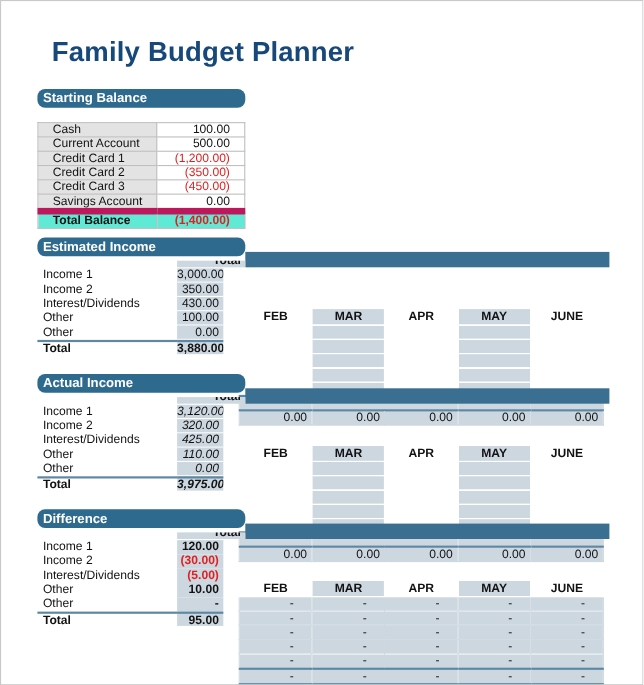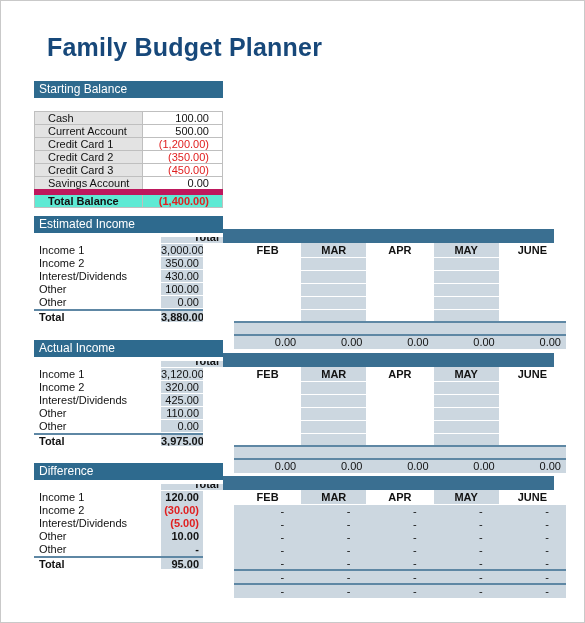--- a/index.html
+++ b/index.html
@@ -42,26 +42,27 @@
 
   
   .section-bar {
     position: absolute;
     left: 33px;
     width: 189px;
     height: 17px;
     background: #2e6a8e;
     color: #ffffff;
     font-size: 12px;
-    font-weight: normal;
+    font-weight: bold;
     line-height: 17px;
     padding-left: 5px;
     box-sizing: border-box;
     white-space: nowrap;
     overflow: hidden;
+    border-radius: 7px;
   }
 
   
   .month-bar {
     position: absolute;
     left: 222px;
     width: 331px;
     height: 14px;
     background: #3a6f91;
   }
@@ -159,26 +160,27 @@
     line-height: 11px;
     text-align: right;
     padding-right: 4px;
     color: #121212;
     margin-top: -5px;
   }
 
   
   .months {
     position: absolute;
-    left: 233px;
+    left: 216px;
     width: 331px;
     border-collapse: collapse;
     table-layout: fixed;
     font-size: 11px;
     color: #121212;
+    margin-top: 38px;
   }
   .months td, .months th {
     width: 66.2px;
     height: 13px;
     padding: 0 4px 0 0;
     margin: 0;
     text-align: right;
     border: 1px solid #ffffff;
     box-sizing: border-box;
     line-height: 12px;
@@ -344,21 +346,21 @@
       <span>Total</span>
     </div>
     <div class="lbl-col" style="top:367px;" id="ai-labels">
         <div class="r">Income 1</div>
         <div class="r">Income 2</div>
         <div class="r">Interest/Dividends</div>
         <div class="r">Other</div>
         <div class="r">Other</div>
         <div class="r tot">Total</div>
       </div>
-    <div class="tot-col" style="top:367px;" id="ai-totals">
+    <div class="tot-col" style="top:367px;font-style:italic;" id="ai-totals">
         <div class="r">3,120.00</div>
         <div class="r">320.00</div>
         <div class="r">425.00</div>
         <div class="r">110.00</div>
         <div class="r">0.00</div>
         <div class="r tot">3,975.00</div>
       </div>
     <table class="months" style="top:366px;">
       <thead id="ai-head">
           <tr>

